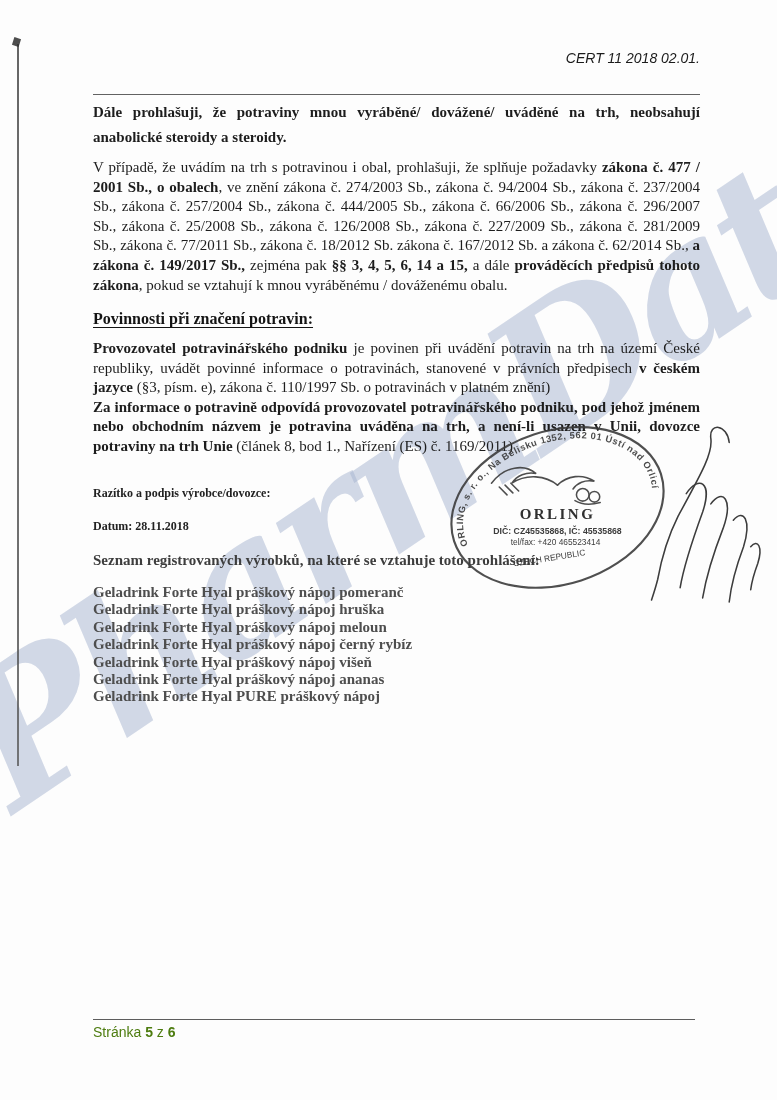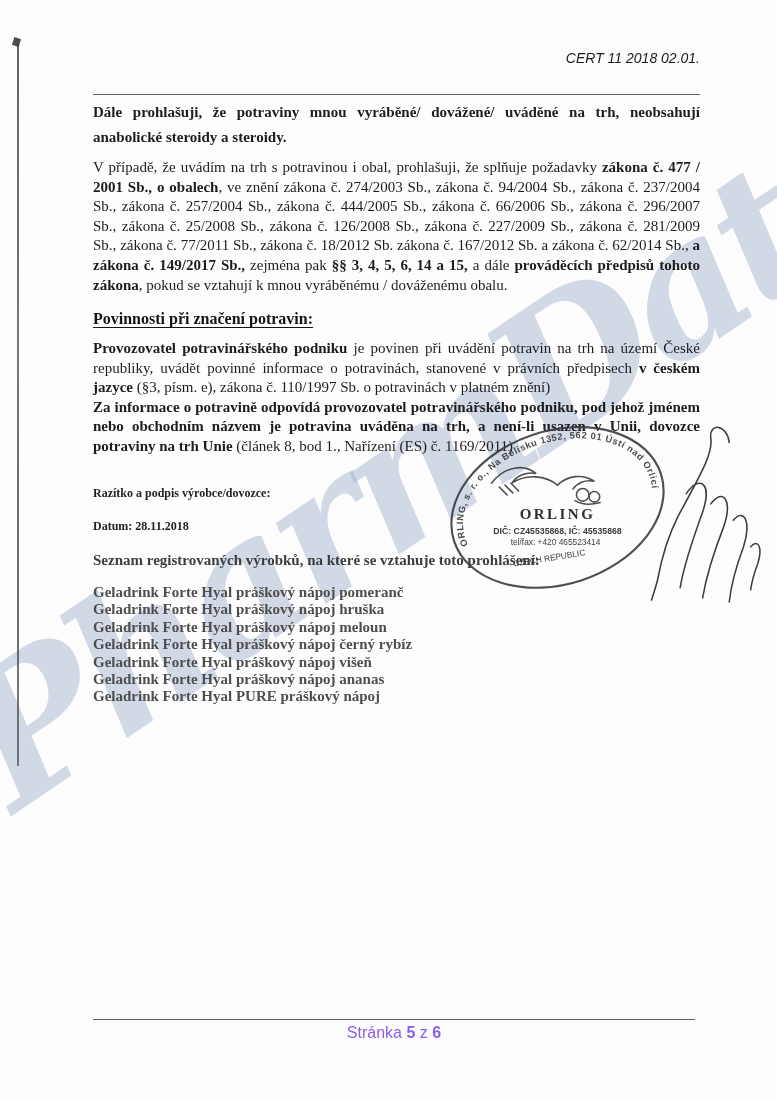--- a/index.html
+++ b/index.html
@@ -63,22 +63,22 @@
     position:absolute;left:93px;top:551px;width:560px;z-index:3;
     font-size:15px;font-weight:bold;color:#4e4e4e;
   }
   .products-heading{color:#3d3d3d;line-height:18px;margin-bottom:15px;}
   .product-line{line-height:17.4px;}
   
   .stamp-svg{position:absolute;left:441px;top:423px;width:233px;z-index:4;}
   .signature-svg{position:absolute;left:627px;top:418px;width:138px;z-index:5;}
   
   .footer{
-    position:absolute;top:1024px;left:93px;width:602px;text-align:center;
-    font-family:"Liberation Sans",sans-serif;font-size:16px;color:#8b5cf6;z-index:3;
+    position:absolute;top:1024px;left:93px;width:602px;
+    font-family:"Liberation Sans",sans-serif;font-size:14px;color:#4d7c0f;z-index:3;
   }
   .footer b{font-weight:bold;}
 </style>
 </head>
 <body>
 
 <div class="page">
 
   <div class="watermark">PharmData</div>
 

